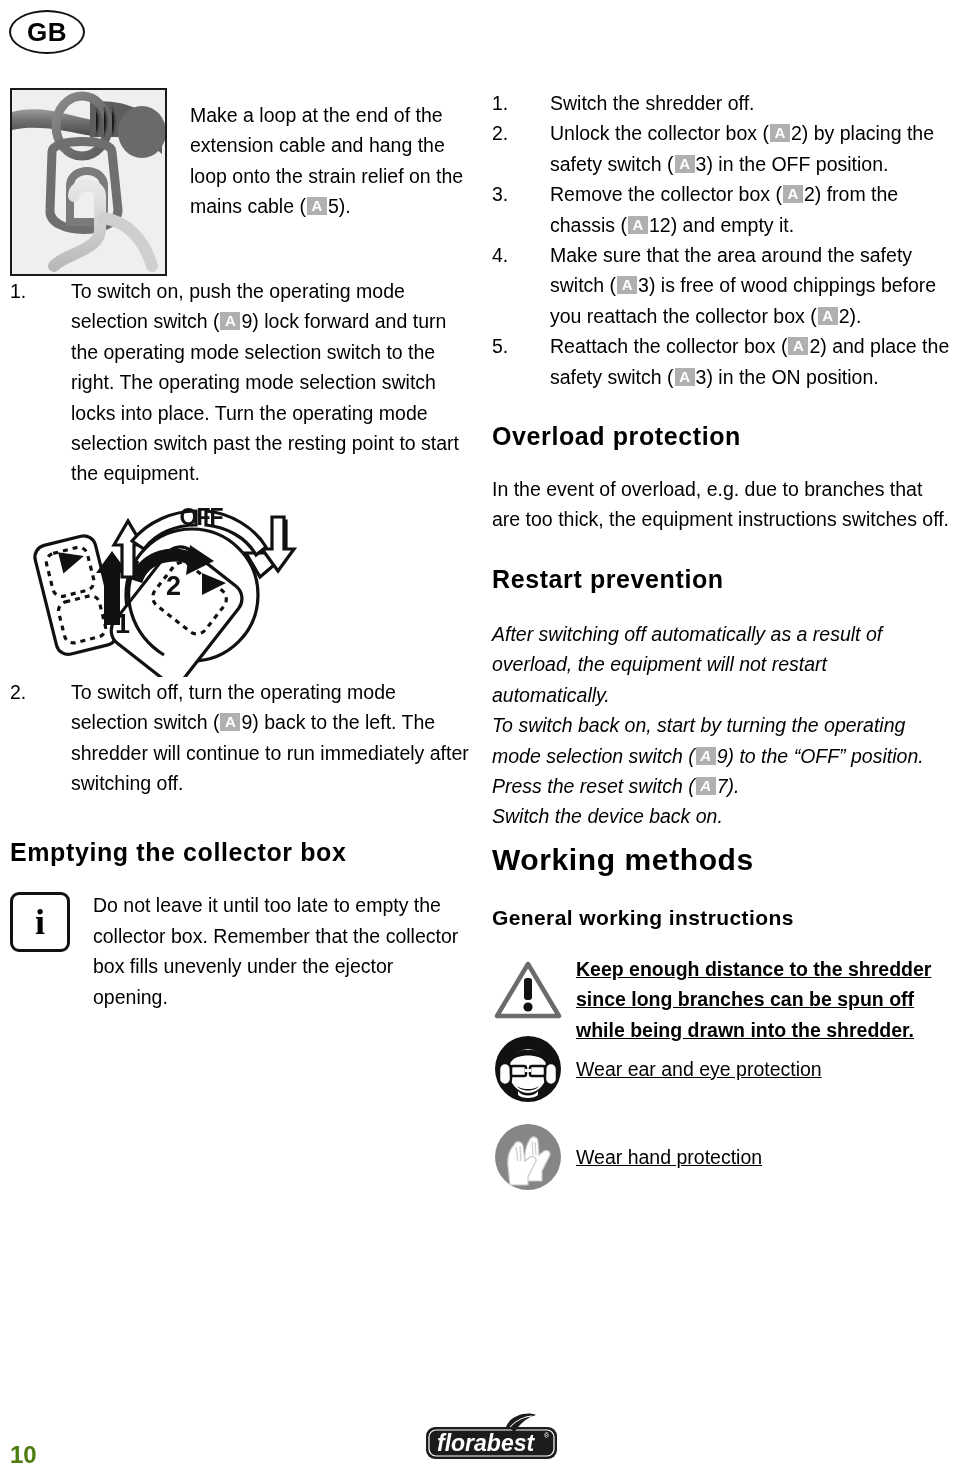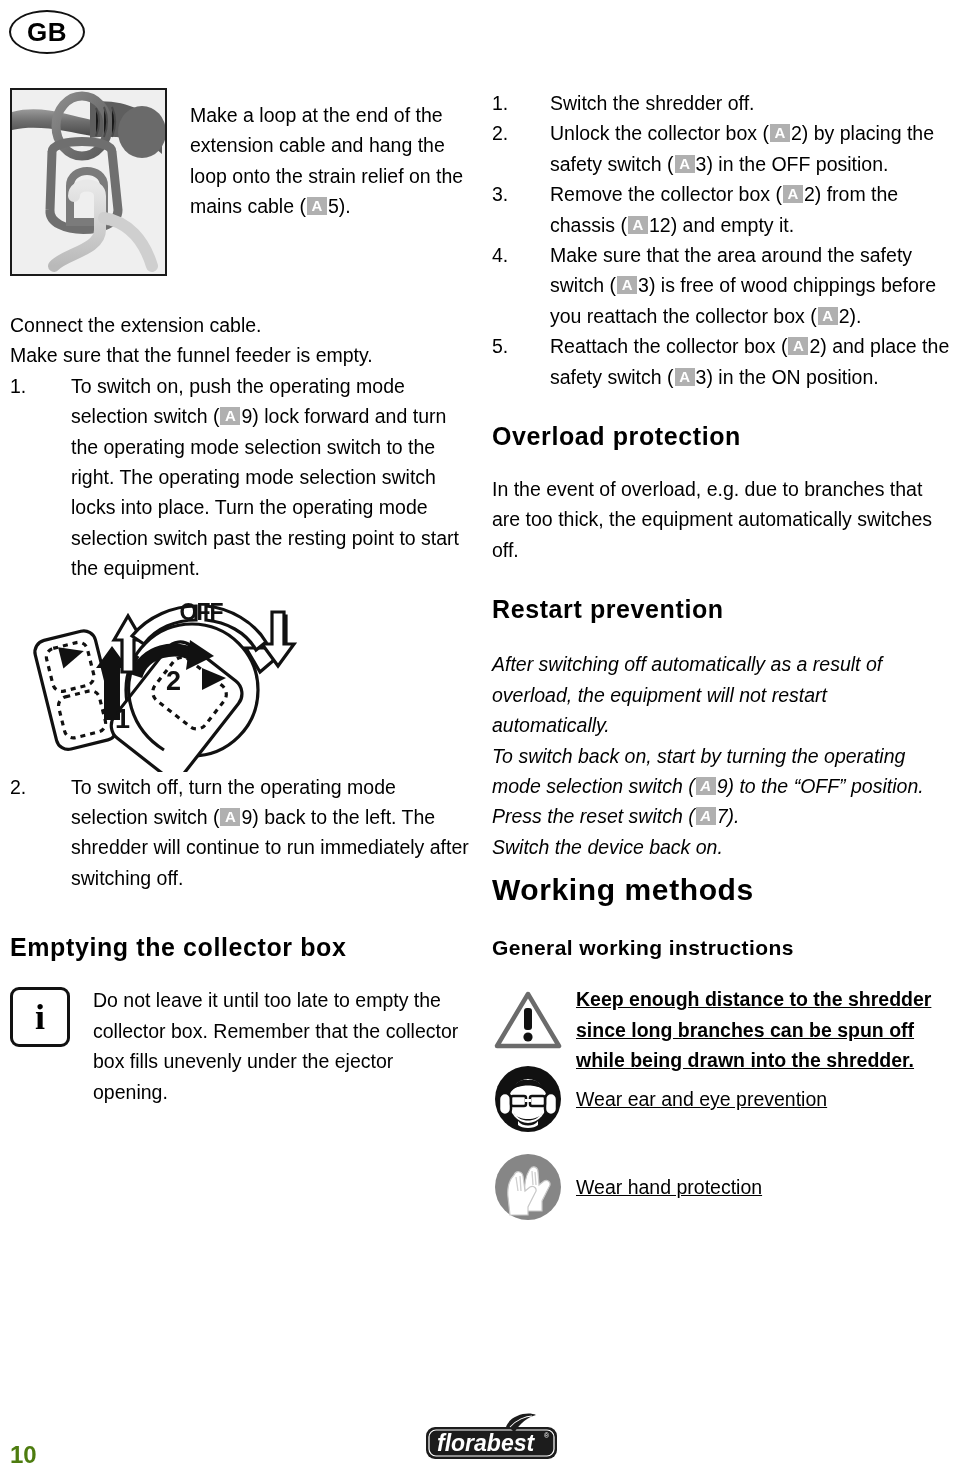--- a/index.html
+++ b/index.html
@@ -228,24 +228,20 @@
           <path d="M92 17 C 96 26, 96 37, 92 47"></path>
           <path d="M100 17 C 104 26, 104 37, 100 47"></path>
         </g>
       </svg>
     </div>
     <div class="fig-caption">
       <p class="para"><span>Make a loop at the end of the extension cable and hang the loop onto the strain relief on the mains cable (</span><span class="ref">A</span><span>5).</span></p>
     </div>
   </div>
 
-  <div class="intro">
-    <p class="para">Connect the extension cable.</p>
-    <p class="para">Make sure that the funnel feeder is empty.</p>
-  </div>
 
   <ol class="steps mt-gap">
     <li>
       <span class="num">1.</span>
       <span>To switch on, push the operating mode selection switch (</span><span class="ref">A</span><span>9) lock forward and turn the operating mode selection switch to the right.</span>
       <span>The operating mode selection switch locks into place.</span>
       <span>Turn the operating mode selection switch past the resting point to start the equipment.</span>
     </li>
   </ol>
 
@@ -340,21 +336,21 @@
       <span class="num">4.</span>
       <span>Make sure that the area around the safety switch (</span><span class="ref">A</span><span>3) is free of wood chippings before you reattach the collector box (</span><span class="ref">A</span><span>2).</span>
     </li>
     <li>
       <span class="num">5.</span>
       <span>Reattach the collector box (</span><span class="ref">A</span><span>2) and place the safety switch (</span><span class="ref">A</span><span>3) in the ON position.</span>
     </li>
   </ol>
 
   <h2 class="sec" style="margin-top:28px;">Overload protection</h2>
-  <p class="para" style="margin-top:22px;">In the event of overload, e.g. due to branches that are too thick, the equipment automatically switches off.</p>
+  <p class="para" style="margin-top:22px;">In the event of overload, e.g. due to branches that are too thick, the equipment instructions switches off.</p>
 
   <h2 class="sec" style="margin-top:28px;">Restart prevention</h2>
   <div style="margin-top:24px;font-style:italic;">
     <p class="para"><span>After switching off automatically as a result of overload, the equipment will not restart automatically.</span></p>
     <p class="para"><span>To switch back on, start by turning the operating mode selection switch (</span><span class="ref">A</span><span>9) to the “OFF” position.</span></p>
     <p class="para"><span>Press the reset switch (</span><span class="ref">A</span><span>7).</span></p>
     <p class="para"><span>Switch the device back on.</span></p>
   </div>
 
   <h2 class="sec" style="margin-top:12px;font-size:30px;">Working methods</h2>
@@ -388,21 +384,21 @@
 
         <rect x="19" y="33" width="15" height="10" rx="2" fill="#fff" stroke="#111" stroke-width="2.5"></rect>
         <rect x="38" y="33" width="15" height="10" rx="2" fill="#fff" stroke="#111" stroke-width="2.5"></rect>
         <rect x="33" y="36" width="6" height="3" fill="#fff"></rect>
 
         <path d="M22 50 C 28 60, 44 60, 50 50 C 46 58, 26 58, 22 50 Z" fill="#111"></path>
         <path d="M26 58 C 30 64, 42 64, 46 58 L 46 62 C 42 66, 30 66, 26 62 Z" fill="#fff"></path>
       </svg>
     </div>
     <div class="safety-text">
-      <p class="para">Wear ear and eye prevention</p>
+      <p class="para">Wear ear and eye protection</p>
     </div>
   </div>
 
   <div class="safety-row" style="margin-top:16px;align-items:center;">
     <div class="safety-icon">
       <svg viewBox="0 0 72 72" aria-hidden="true">
         <circle cx="36" cy="36" r="33" fill="#868686"></circle>
 
         <path d="M38 18 C 41 14, 46 16, 46 21 L 47 34 L 52 30 C 56 28, 60 32, 57 36
                  L 50 50 L 50 60 L 34 60 L 33 44 C 32 34, 34 24, 38 18 Z" fill="#fff" stroke="#c8c8c8" stroke-width="1.2"></path>

